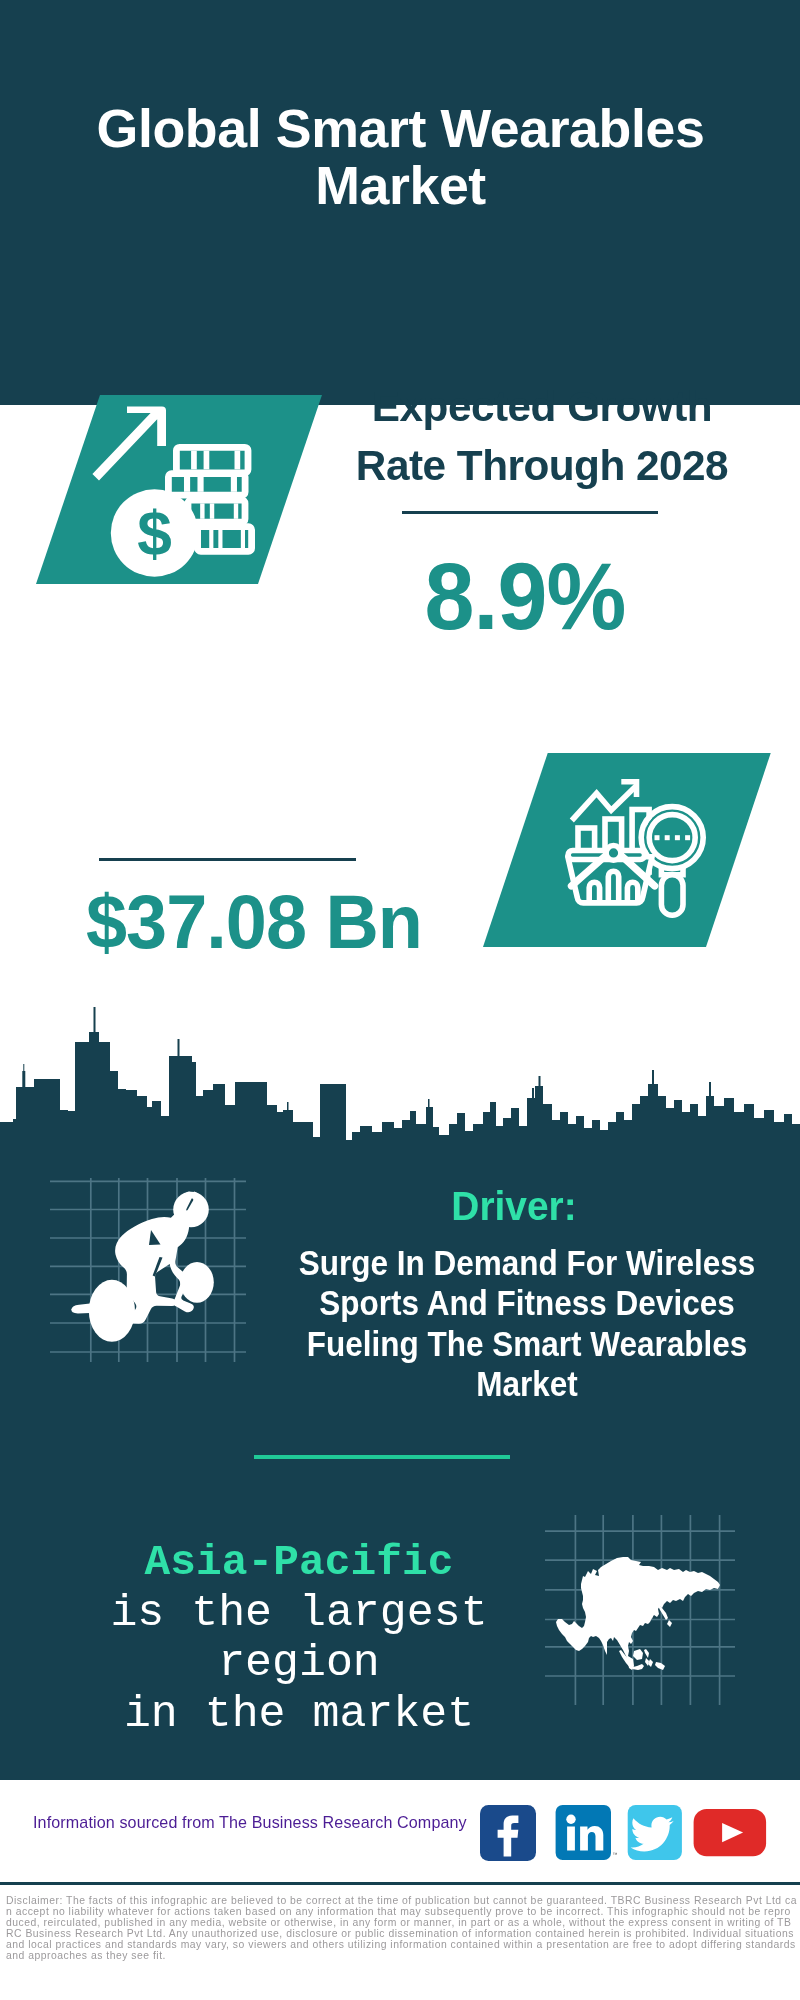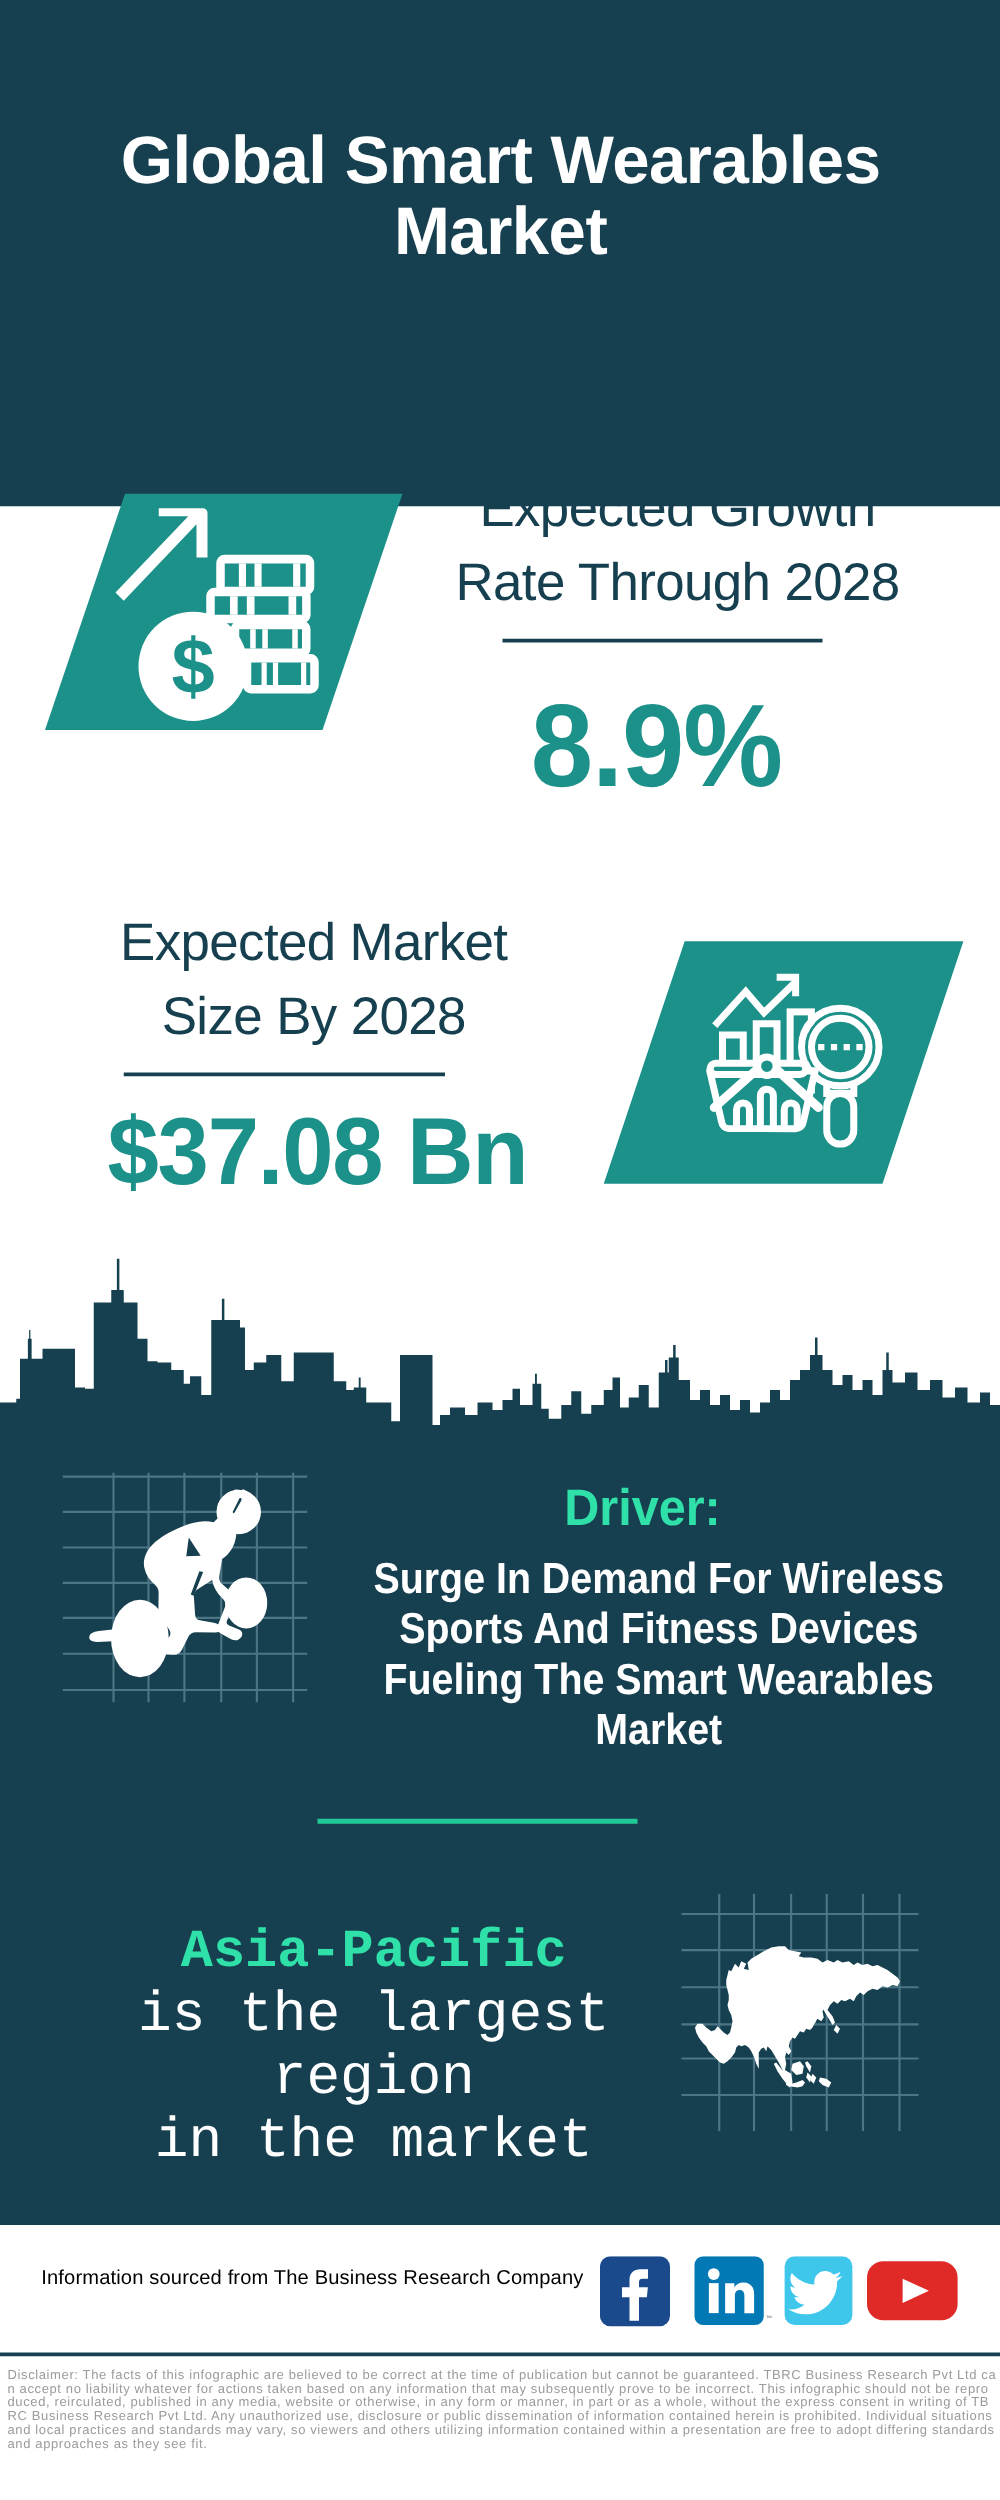--- a/index.html
+++ b/index.html
@@ -23,42 +23,42 @@
     text-align: center; color: #fff;
     font-size: 53.7px; font-weight: bold; line-height: 1.066;
     letter-spacing: -0.4px;
   }
 
   
   .para { position: absolute; background: #1c9189; }
   .icon-wrap { position: absolute; }
   .icon-wrap svg { display: block; }
   .stat-title {
-    position: absolute; color: #16404f; font-weight: normal;
+    position: absolute; color: #16404f; font-weight: bold;
     font-size: 42.3px; line-height: 1.39; text-align: center;
     letter-spacing: -0.5px;
   }
   .stat-rule { position: absolute; height: 3px; background: #16404f; }
   .stat-value {
     position: absolute; color: #1c9189; font-weight: bold; text-align: center;
     letter-spacing: -1px;
   }
 
   
   .dark { position: absolute; left: 0; width: 800px; background: #16404f; }
   .skyline { position: absolute; left: 0; top: 0; width: 800px; display:block; }
   .driver-label { position: absolute; color: #2fe0a8; font-weight: bold; font-size: 41px; line-height: 1; text-align:center; letter-spacing:0; transform: scaleX(0.948); }
   .driver-text { position: absolute; color: #fff; font-weight: bold; font-size: 34.8px; line-height: 1.16; text-align: center; letter-spacing:0; transform: scaleX(0.905); }
   .divider { position: absolute; height: 4px; background: #20c997; }
   .region-text { position: absolute; text-align: center; color: #fff; font-size: 44.9px; line-height: 1.125; font-family: Liberation Mono, monospace; }
   .region-hl { color: #2fe0a8; font-weight: bold; font-size: 42.8px; letter-spacing: 0.05px; }
 
   
   .footer { position: absolute; left: 0; width: 800px; background: #fff; }
-  .src-text { position: absolute; color: #000000; font-size: 16.1px; line-height: 1.32; letter-spacing: 0.12px; }
+  .src-text { position: absolute; color: #4c1d95; font-size: 16.1px; line-height: 1.32; letter-spacing: 0.12px; }
   .disclaimer { position: absolute; color: #9c9a9c; font-size: 10.4px; line-height: 11px; letter-spacing: 0.5px; word-break: break-all; }
   .hr { position: absolute; background: #16404f; }
   .social { position: absolute; }
 </style>
 </head>
 <body>
 
 <div class="page">
 
   <div class="header">
@@ -129,21 +129,20 @@
 <path d="M31.2,127.9 V112.5 a5.2 5.2 0 0 1 10.4 0 V127.9"></path>
 <path d="M50.3,127.9 V101.5 a5.2 5.2 0 0 1 10.4 0 V127.9"></path>
 <path d="M69.4,127.9 V112.5 a5.2 5.2 0 0 1 10.4 0 V127.9"></path>
 </g>
 <path d="M13.4,111 L51.6,77.1" fill="none" stroke="#ffffff" stroke-width="7.2" stroke-linecap="round"></path>
 <path d="M96.7,111 L59.4,77.1" fill="none" stroke="#ffffff" stroke-width="7.2" stroke-linecap="round"></path>
 </g>
 <circle cx="55.5" cy="77.9" r="7.4" fill="#1c9189" stroke="#ffffff" stroke-width="5.6"></circle>
 </svg>
   </div>
-  <div class="stat-title" style="left:53px;top:725px;width:396px;">Expected Market Size By 2028</div>
   <div class="stat-rule" style="left:99px;top:858px;width:257px;"></div>
   <div class="stat-value" style="left:79px;top:878px;width:350px;font-size:76.2px;transform:scaleX(0.969);">$37.08 Bn</div>
 
   <div class="dark" style="top:1145px;height:635px;"></div>
   <div class="skyline" style="top:1000px;height:150px;">
     <svg width="800" height="150" viewBox="0 0 800 150" preserveAspectRatio="none">
       <path fill="#16404f" d="M0 122H13V150H0ZM13 119H18V150H13ZM16 87H34V150H16ZM22.3 71H25.3V150H22.3ZM23.3 64H24.3V150H23.3ZM34 79H60V150H34ZM60 110H68V150H60ZM68 111H76V150H68ZM75 42H110V150H75ZM89 32H99V150H89ZM93.5 7H95.5V150H93.5ZM110 71H118V150H110ZM118 89H126V150H118ZM126 90H137V150H126ZM137 96H147V150H137ZM147 107H152V150H147ZM152 101H161V150H152ZM161 116H169V150H161ZM169 56H192V150H169ZM177.5 39H179.5V150H177.5ZM192 62H196V150H192ZM196 96H203V150H196ZM203 90H213V150H203ZM213 84H225V150H213ZM225 105H235V150H225ZM235 82H267V150H235ZM267 105H277V150H267ZM277 112H283V150H277ZM283 110H293V150H283ZM287 102H288.5V150H287ZM293 122H313V150H293ZM313 137H320V150H313ZM320 84H346V150H320ZM346 140H352V150H346ZM352 132H360V150H352ZM360 126H372V150H360ZM372 132H382V150H372ZM382 122H394V150H382ZM394 128H402V150H394ZM402 120H410V150H402ZM410 111H416V150H410ZM416 124H426V150H416ZM426 107H433V150H426ZM428 99H429.5V150H428ZM433 127H439V150H433ZM439 135H449V150H439ZM449 124H457V150H449ZM457 113H465V150H457ZM465 131H473V150H465ZM473 124H483V150H473ZM483 112H490V150H483ZM490 102H496V150H490ZM496 126H503V150H496ZM503 118H511V150H503ZM511 108H519V150H511ZM519 126H527V150H519ZM527 98H535V150H527ZM532 88H534V150H532ZM535 86H543V150H535ZM538.5 76H540.5V150H538.5ZM543 104H552V150H543ZM552 120H560V150H552ZM560 112H568V150H560ZM568 124H576V150H568ZM576 116H584V150H576ZM584 128H592V150H584ZM592 120H600V150H592ZM600 130H608V150H600ZM608 122H616V150H608ZM616 112H624V150H616ZM624 120H632V150H624ZM632 104H640V150H632ZM640 96H648V150H640ZM648 84H658V150H648ZM652 70H654V150H652ZM658 96H666V150H658ZM666 108H674V150H666ZM674 100H682V150H674ZM682 112H690V150H682ZM690 104H698V150H690ZM698 116H706V150H698ZM706 96H714V150H706ZM709 82H711V150H709ZM714 106H724V150H714ZM724 98H734V150H724ZM734 112H744V150H734ZM744 104H754V150H744ZM754 118H764V150H754ZM764 110H774V150H764ZM774 122H784V150H774ZM784 114H792V150H784ZM792 124H800V150H792Z"></path>
     </svg>
   </div>
 

